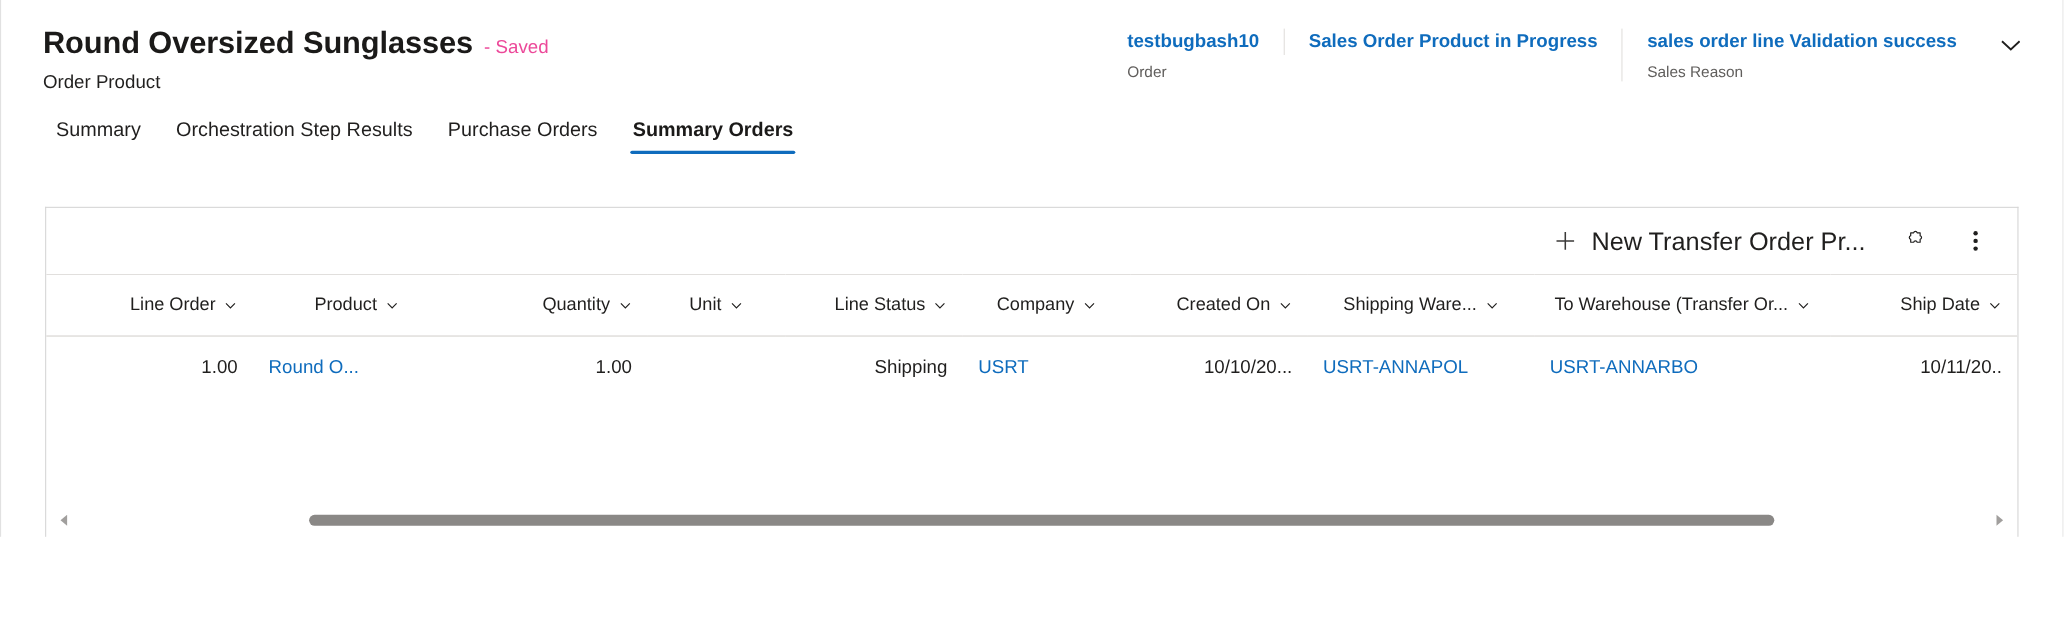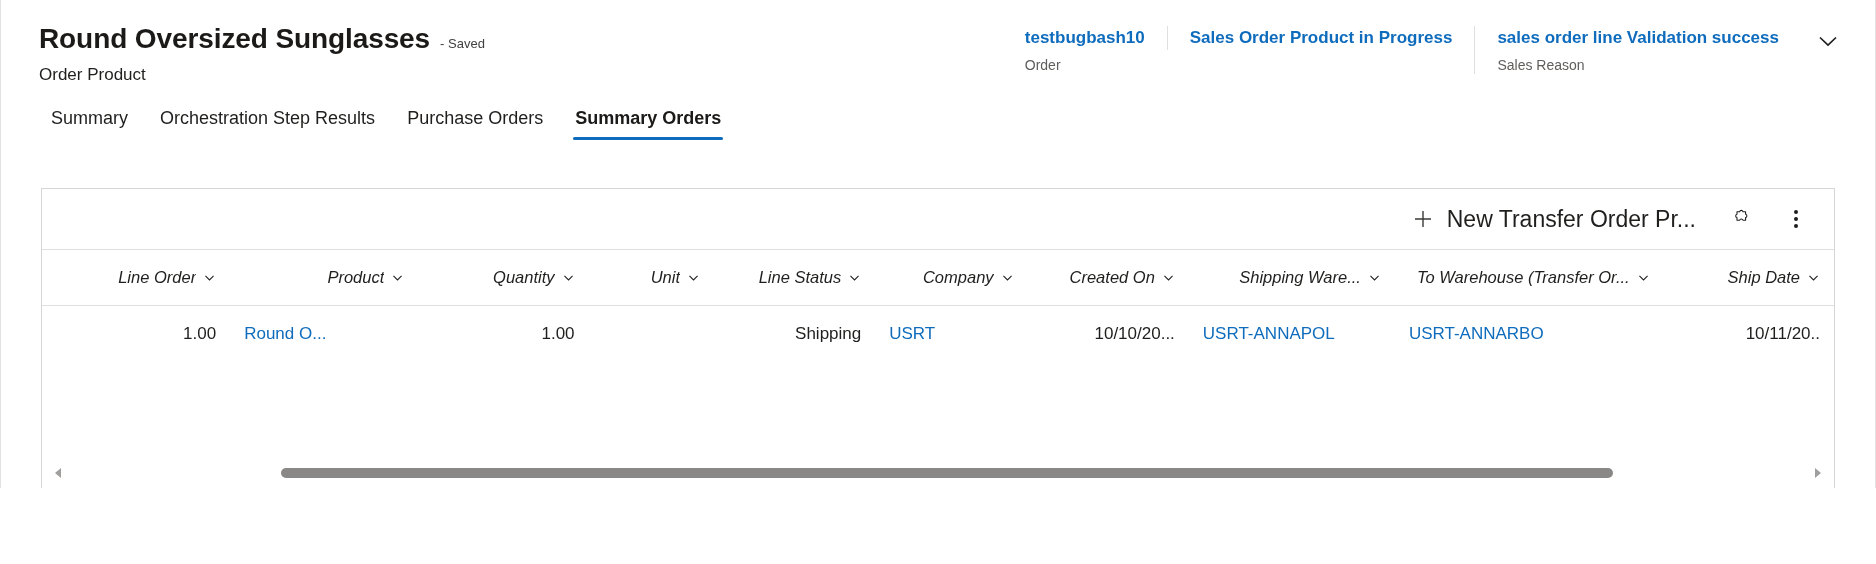--- a/index.html
+++ b/index.html
@@ -28,22 +28,22 @@
   .title-block { flex: 0 0 auto; }
   .title-line { display: flex; align-items: baseline; }
   .record-title {
     font-size: 28px;
     font-weight: 600;
     color: #1b1a19;
     letter-spacing: -0.1px;
     line-height: 34px;
   }
   .save-state {
-    font-size: 13px;
-    color: #404040;
+    font-size: 17px;
+    color: #ec4899;
     margin-left: 10px;
   }
   .entity-name {
     font-size: 17px;
     color: #201f1e;
     margin-top: 9px;
   }
 
   .header-fields {
     display: flex;
@@ -159,23 +159,23 @@
     border-top: 1px solid #e1dfdd;
     border-bottom: 1px solid #e1dfdd;
     height: 56px;
     font-size: 16.5px;
     font-weight: 400;
     color: #201f1e;
     padding: 0 14px;
     white-space: nowrap;
     overflow: hidden;
   }
-  .th-inner { display: flex; align-items: center; gap: 7px; font-style: italic; }
+  .th-inner { display: flex; align-items: center; gap: 7px; }
   .th-inner.right { justify-content: flex-end; }
-  .th-inner.left { justify-content: flex-end; }
+  .th-inner.left { justify-content: center; }
   .th-label { overflow: hidden; text-overflow: ellipsis; white-space: nowrap; }
   .sort-chev { flex: 0 0 auto; display: flex; color: #201f1e; }
 
   table.grid tbody td {
     height: 56px;
     font-size: 17px;
     color: #201f1e;
     padding: 0 14px;
     white-space: nowrap;
     overflow: hidden;

